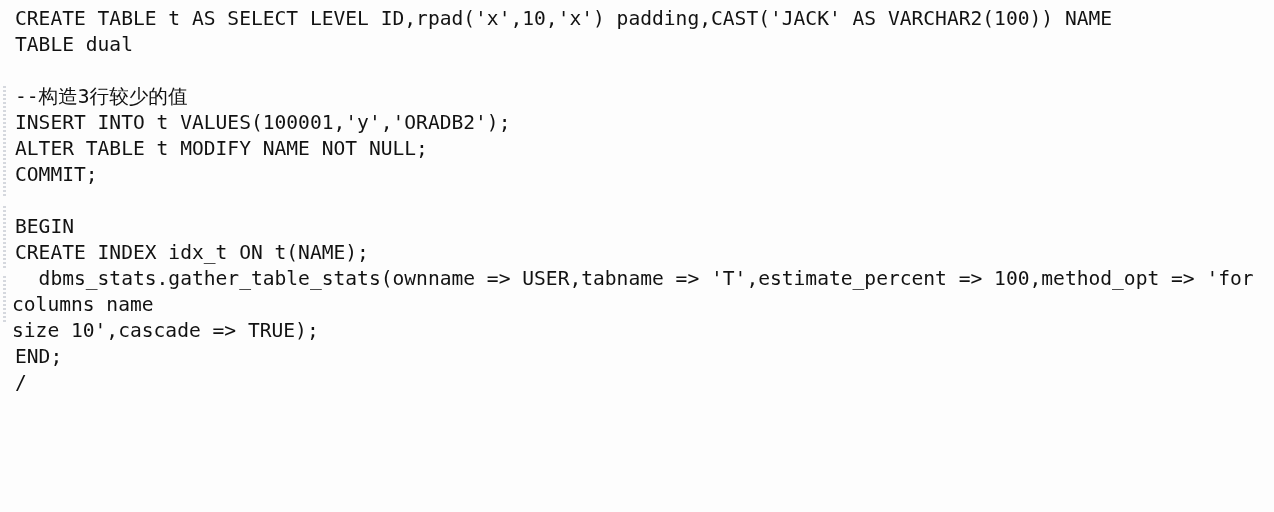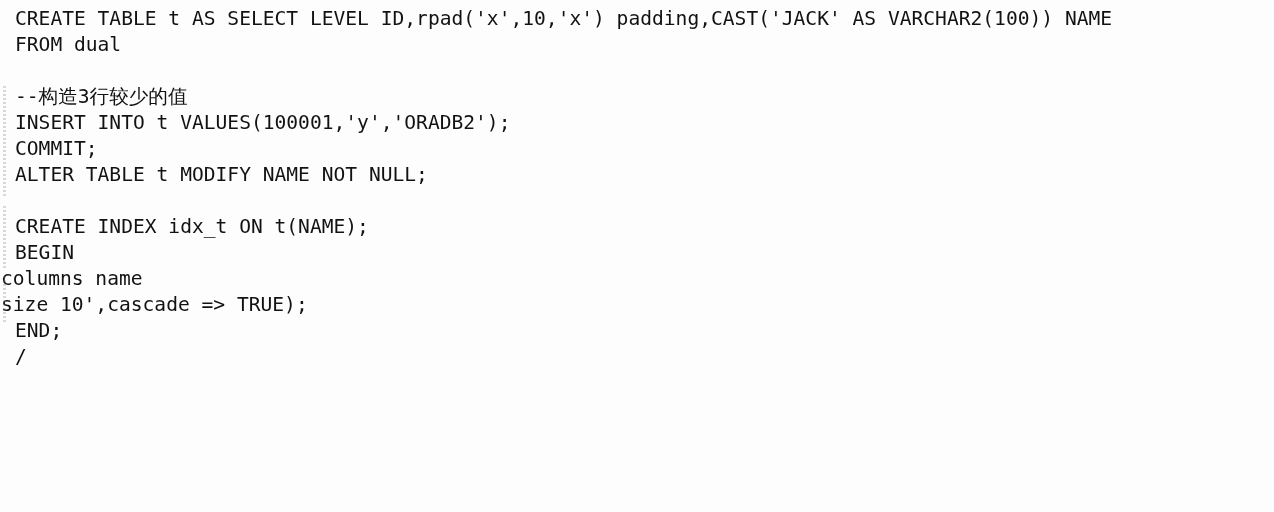--- a/index.html
+++ b/index.html
@@ -51,44 +51,45 @@
     color: #121212;
     white-space: pre;
     font-family: "DejaVu Sans Mono", "Liberation Mono", monospace;
     font-weight: 400;
     padding-left: 15px;
     box-sizing: border-box;
   }
 
   
   .code-line.flush {
-    padding-left: 1px;
+    padding-left: 12px;
   }
 
   .code-line.blank {
     height: 26px;
   }
 </style>
 </head>
 <body>
 
 <div id="code-block">
 
   <div class="gutter-artifact seg-a"></div>
   <div class="gutter-artifact seg-b"></div>
   <div class="gutter-artifact seg-c"></div>
 
   <div class="code-line">CREATE TABLE t AS SELECT LEVEL ID,rpad('x',10,'x') padding,CAST('JACK' AS VARCHAR2(100)) NAME</div>
-  <div class="code-line">FROM dual</div>
+  <div class="code-line">TABLE dual</div>
   <div class="code-line blank"></div>
   <div class="code-line">--构造3行较少的值</div>
   <div class="code-line">INSERT INTO t VALUES(100001,'y','ORADB2');</div>
+  <div class="code-line">ALTER TABLE t MODIFY NAME NOT NULL;</div>
   <div class="code-line">COMMIT;</div>
-  <div class="code-line">ALTER TABLE t MODIFY NAME NOT NULL;</div>
   <div class="code-line blank"></div>
+  <div class="code-line">BEGIN</div>
   <div class="code-line">CREATE INDEX idx_t ON t(NAME);</div>
-  <div class="code-line">BEGIN</div>
+  <div class="code-line">  dbms_stats.gather_table_stats(ownname =&gt; USER,tabname =&gt; 'T',estimate_percent =&gt; 100,method_opt =&gt; 'for</div>
   <div class="code-line flush">columns name</div>
   <div class="code-line flush">size 10',cascade =&gt; TRUE);</div>
   <div class="code-line">END;</div>
   <div class="code-line">/</div>
 
 </div>
 
 </body></html>

